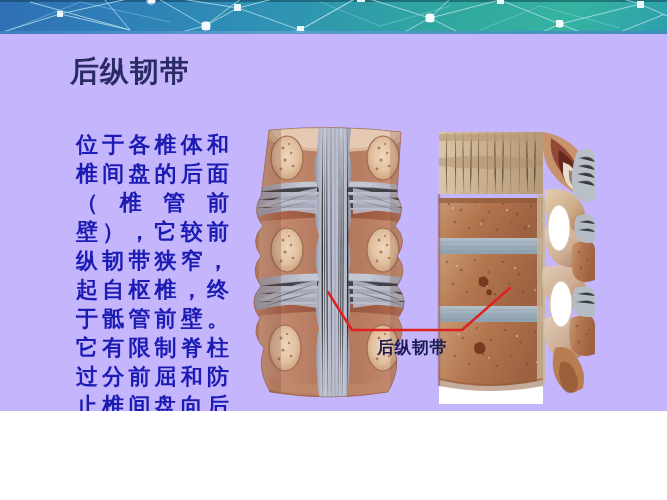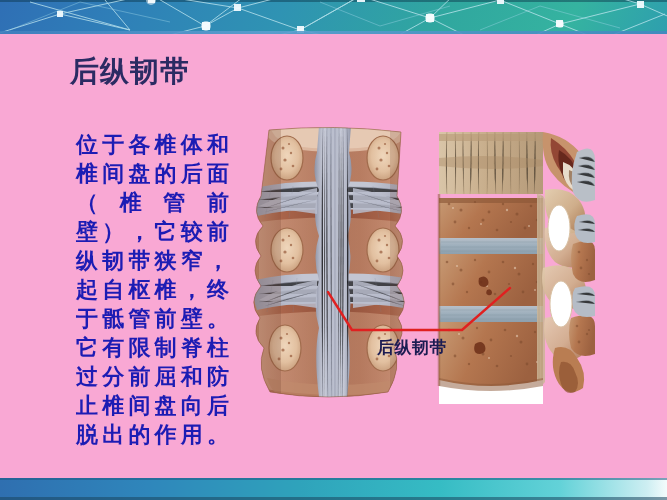--- a/index.html
+++ b/index.html
@@ -6,23 +6,23 @@
     margin: 0;
     padding: 0;
     background: #ffffff;
   }
   body {
     font-family: "Liberation Sans", "DejaVu Sans", sans-serif;
   }
   #slide {
     position: relative;
     width: 667px;
-    height: 500px;
+    height: 411px;
     overflow: hidden;
-    background: #f9a8d4;
+    background: #c4b5fd;
   }
 
   
   #header-band {
     position: absolute;
     left: 0; top: 0;
     width: 667px;
     height: 34px;
     background: linear-gradient(115deg, #2f6fb5 0%, #2f7fb8 18%, #2f93b3 42%, #30a79f 66%, #35b3a0 85%, #2e9fae 100%);
     overflow: hidden;

